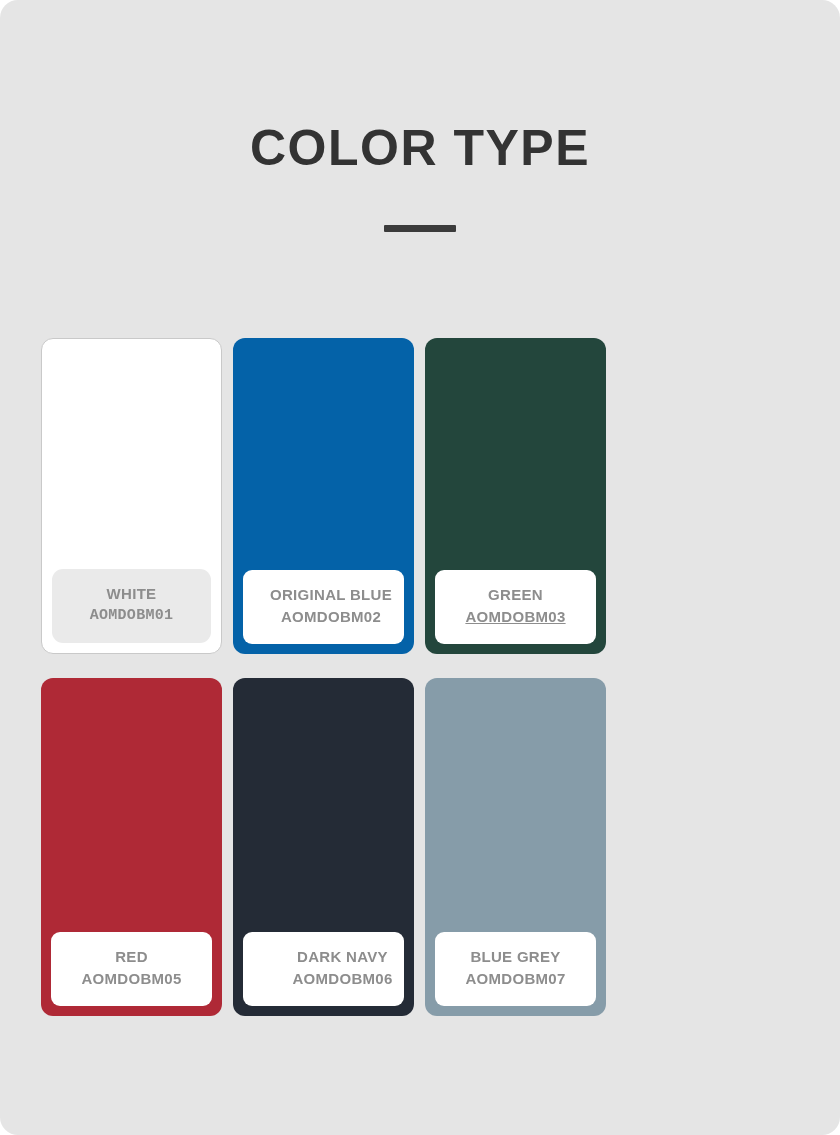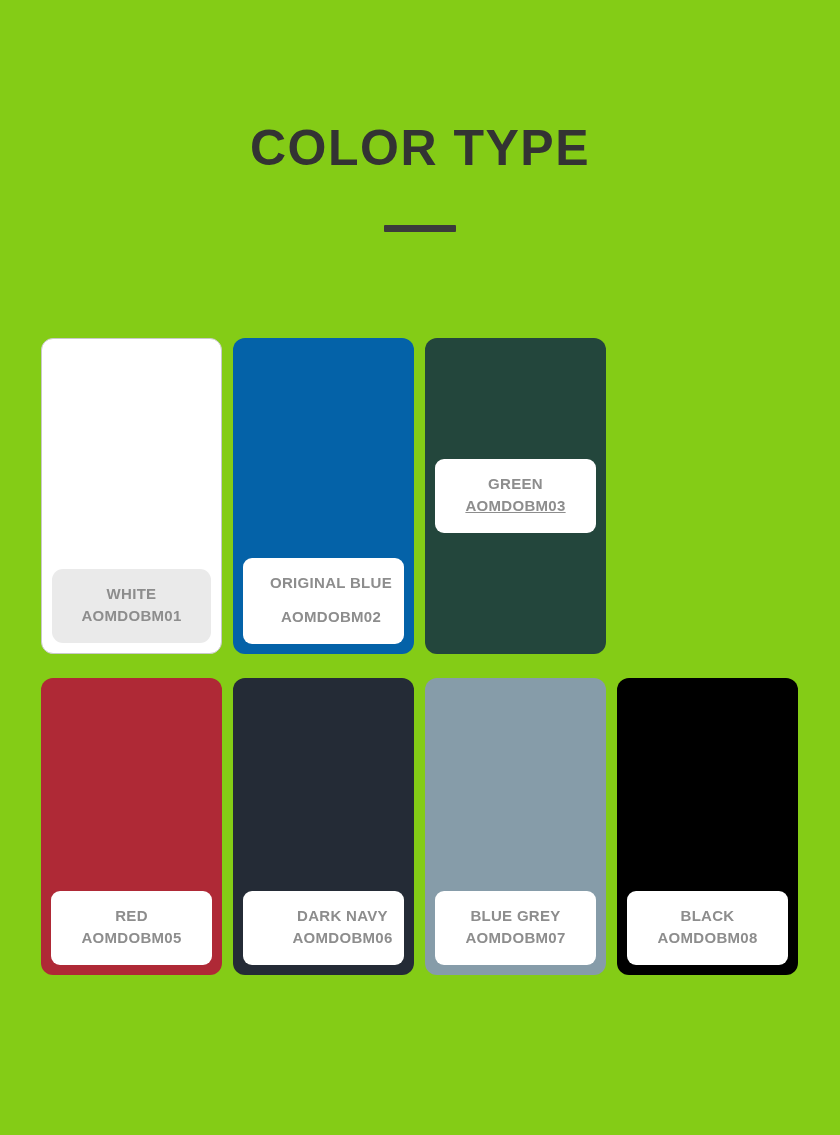--- a/index.html
+++ b/index.html
@@ -12,22 +12,23 @@
     height: 1135px;
     background: #ffffff;
     font-family: "Liberation Sans", sans-serif;
     overflow: hidden;
   }
 
   .page {
     position: relative;
     width: 840px;
     height: 1135px;
-    background: #84cc16;
+    background: #e5e5e5;
     box-sizing: border-box;
+    border-radius: 18px;
   }
 
   
   .header {
     position: absolute;
     top: 118px;
     left: 0;
     width: 840px;
     text-align: center;
   }
@@ -73,21 +74,21 @@
     width: 181px;
     box-sizing: border-box;
     border-radius: 12px;
     display: flex;
     flex-direction: column;
     justify-content: flex-end;
     padding: 10px;
   }
 
   .swatch-row-1 .swatch-card { height: 316px; }
-  .swatch-row-2 .swatch-card { height: 297px; }
+  .swatch-row-2 .swatch-card { height: 338px; }
 
   
   .swatch-card.outlined {
     border: 1px solid #c9c9c9;
   }
 
   .swatch-label {
     width: 100%;
     box-sizing: border-box;
     border-radius: 9px;
@@ -124,32 +125,32 @@
     <div class="title-divider" style="background: rgb(59, 59, 59);"></div>
   </div>
 
   <div class="swatch-grid">
 
     <div class="swatch-row swatch-row-1">
 
       <div class="swatch-card outlined" style="background: rgb(255, 255, 255); border-color: rgb(201, 201, 201);">
         <div class="swatch-label muted" style="background: rgb(234, 234, 234);">
           <span class="swatch-name" style="color: rgb(141, 141, 141);">WHITE</span>
-          <span class="swatch-code" style="color: rgb(141, 141, 141);">AOMDOBM01</span>
+          <span class="swatch-code" style="color: rgb(141, 141, 141); font-family: Liberation Mono, monospace;">AOMDOBM01</span>
         </div>
       </div>
 
       <div class="swatch-card" style="background: rgb(4, 98, 168);">
         <div class="swatch-label" style="background: rgb(255, 255, 255); padding-left: 21px;">
           <span class="swatch-name" style="color: rgb(141, 141, 141);">ORIGINAL BLUE</span>
-          <span class="swatch-code" style="color: rgb(141, 141, 141); margin-top: 12px;">AOMDOBM02</span>
+          <span class="swatch-code" style="color: rgb(141, 141, 141);">AOMDOBM02</span>
         </div>
       </div>
 
-      <div class="swatch-card" style="background: rgb(35, 70, 60); justify-content: center;">
+      <div class="swatch-card" style="background: rgb(35, 70, 60);">
         <div class="swatch-label" style="background: rgb(255, 255, 255);">
           <span class="swatch-name" style="color: rgb(141, 141, 141);">GREEN</span>
           <span class="swatch-code" style="color: rgb(141, 141, 141); text-decoration: underline;">AOMDOBM03</span>
         </div>
       </div>
 
 
     </div>
 
     <div class="swatch-row swatch-row-2">
@@ -168,24 +169,18 @@
         </div>
       </div>
 
       <div class="swatch-card" style="background: rgb(134, 156, 169);">
         <div class="swatch-label" style="background: rgb(255, 255, 255);">
           <span class="swatch-name" style="color: rgb(141, 141, 141);">BLUE GREY</span>
           <span class="swatch-code" style="color: rgb(141, 141, 141);">AOMDOBM07</span>
         </div>
       </div>
 
-      <div class="swatch-card" style="background: rgb(0, 0, 0);">
-        <div class="swatch-label" style="background: rgb(255, 255, 255);">
-          <span class="swatch-name" style="color: rgb(141, 141, 141);">BLACK</span>
-          <span class="swatch-code" style="color: rgb(141, 141, 141);">AOMDOBM08</span>
-        </div>
-      </div>
 
     </div>
 
   </div>
 
 </div>
 
 </body></html>

